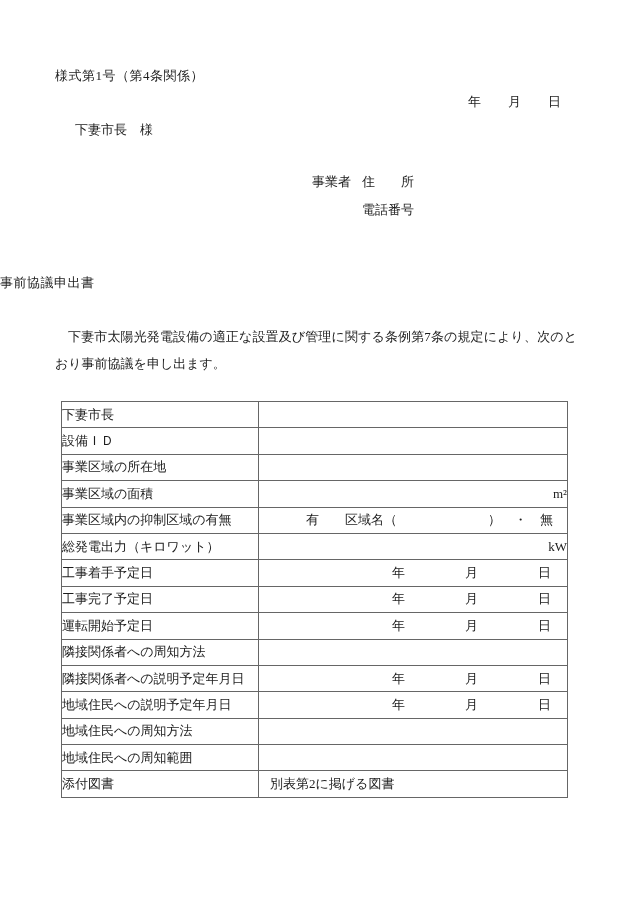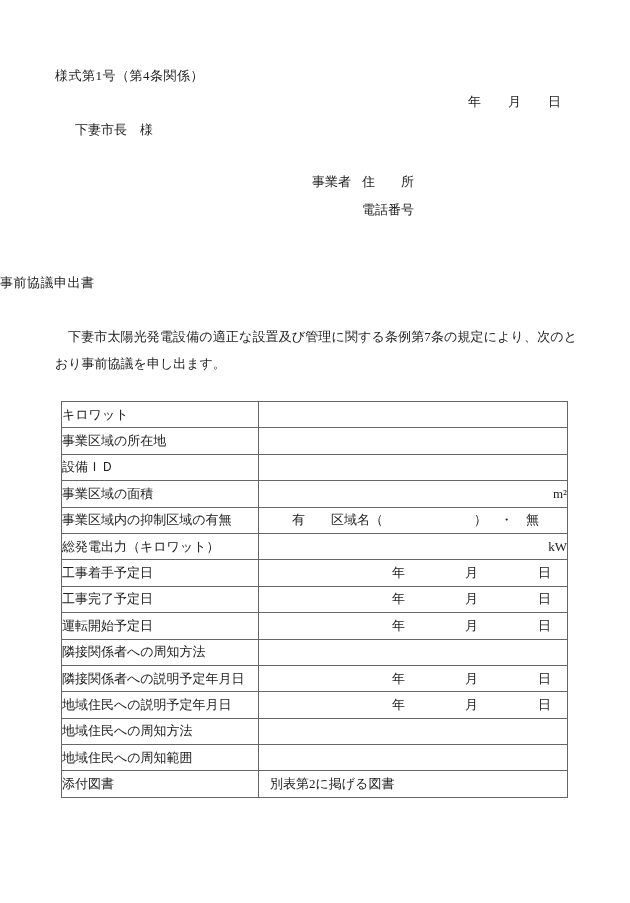--- a/index.html
+++ b/index.html
@@ -76,21 +76,21 @@
     height: 25.4px;
     padding: 0;
     vertical-align: middle;
     overflow: hidden;
     white-space: nowrap;
   }
   td.label-cell { width: 196px; padding-left: 4px; }
   td.value-cell { width: 308px; }
   td.value-cell.unit { text-align: right; padding-right: 0; margin-top: 23px; }
   td.value-cell.txt  { padding-left: 11px; }
-  td.value-cell.opts { padding-left: 33px; }
+  td.value-cell.opts { padding-left: 47px; }
   .daterow {
     display: flex;
     justify-content: flex-end;
     gap: 60px;
     padding-right: 16px;
   }
 </style>
 </head>
 <body>
 
@@ -115,29 +115,29 @@
     </div>
   </div>
 
   <div class="abs doc-title">事前協議申出書</div>
 
   <div class="abs body-paragraph">下妻市太陽光発電設備の適正な設置及び管理に関する条例第7条の規定により、次のとおり事前協議を申し出ます。</div>
 
   <table class="main-table">
     <tbody>
       <tr>
-        <td class="label-cell">キロワット</td>
+        <td class="label-cell">下妻市長</td>
+        <td class="value-cell"></td>
+      </tr>
+      <tr>
+        <td class="label-cell">設備ＩＤ</td>
         <td class="value-cell"></td>
       </tr>
       <tr>
         <td class="label-cell">事業区域の所在地</td>
-        <td class="value-cell"></td>
-      </tr>
-      <tr>
-        <td class="label-cell">設備ＩＤ</td>
         <td class="value-cell"></td>
       </tr>
       <tr>
         <td class="label-cell">事業区域の面積</td>
         <td class="value-cell unit"><span>m²</span></td>
       </tr>
       <tr>
         <td class="label-cell">事業区域内の抑制区域の有無</td>
         <td class="value-cell opts"><span>有　　区域名（　　　　　　　）　・　無</span></td>
       </tr>

